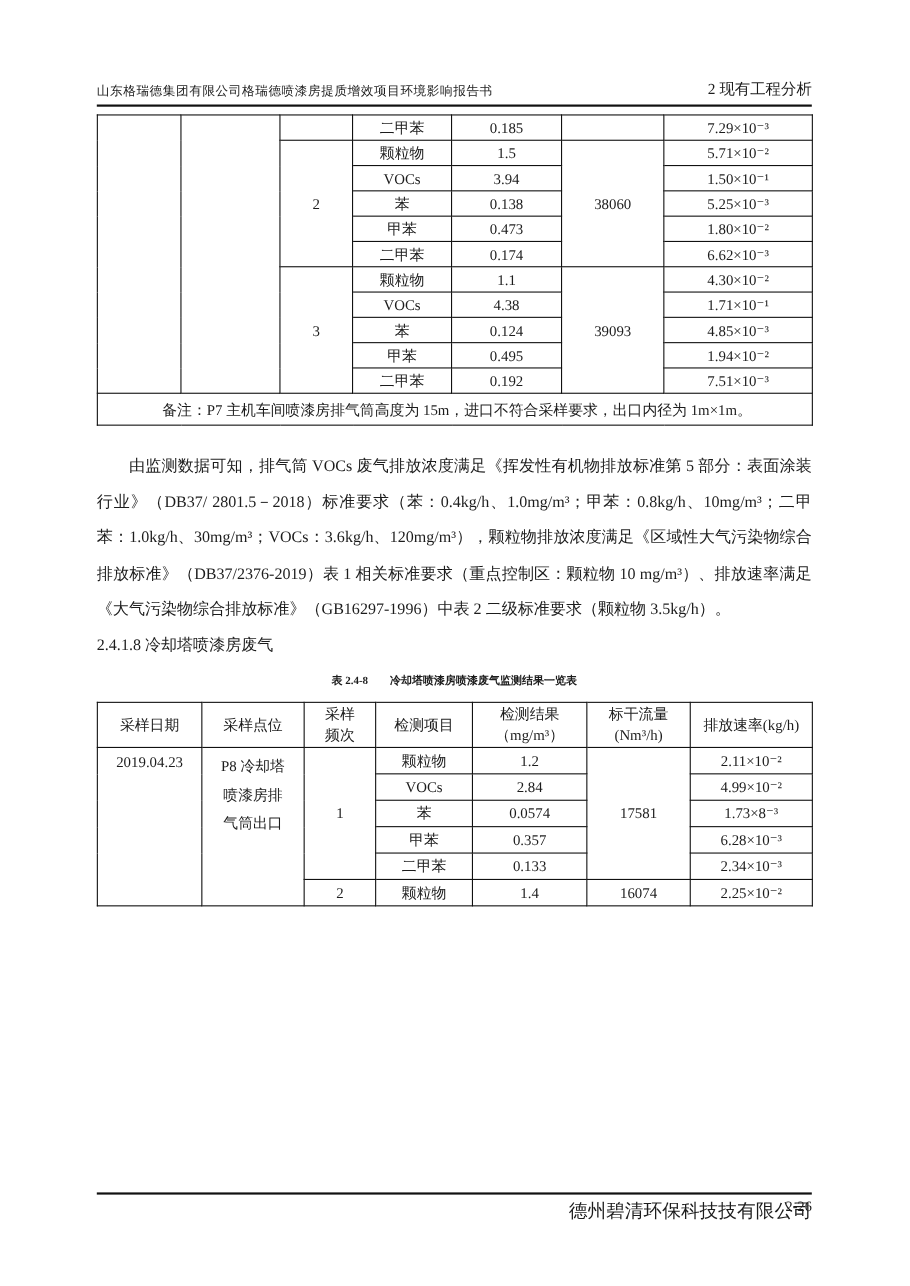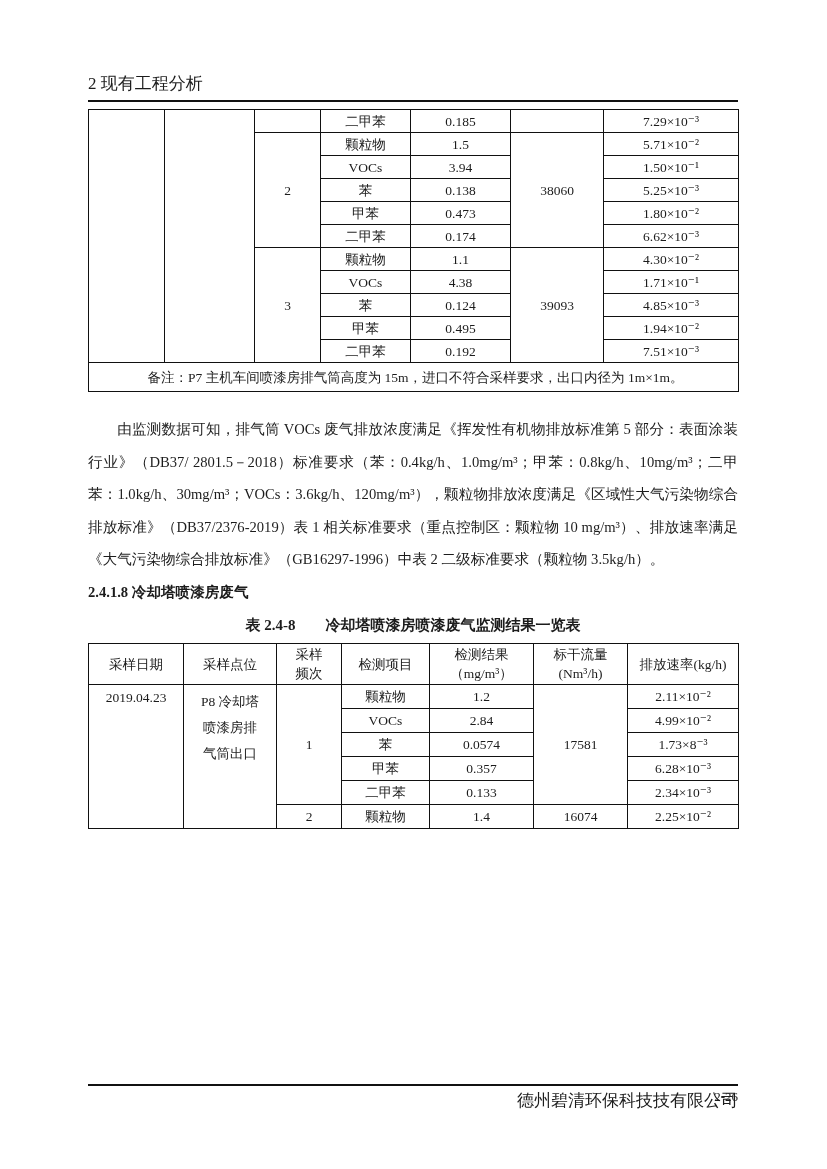--- a/index.html
+++ b/index.html
@@ -15,21 +15,21 @@
   .page-header {
     margin:0 89px 0 88px;
     padding-top:72px;
     padding-bottom:5px;
     border-bottom:2px solid #111;
     display:flex;
     justify-content:space-between;
     align-items:flex-end;
   }
   .hdr-left { font-size:11.5px; letter-spacing:0.5px; }
-  .hdr-right { font-size:17px; }
+  .hdr-right { font-size:14px; }
 
   table.dtable {
     border-collapse:collapse;
     table-layout:fixed;
     width:650px;
     margin-left:88px;
   }
   table.dtable td, table.dtable th {
     border:1px solid #111;
     font-size:13.5px;
@@ -53,25 +53,24 @@
   .body-text { margin:21px 89px 0 88px; }
   .body-text p {
     margin:0;
     font-size:14.6px;
     line-height:32.5px;
     text-align:justify;
     text-indent:2em;
   }
   .body-text .sect-heading {
     text-indent:0;
-    font-weight:bold;
   }
   .tbl-caption {
     margin:2px 89px 0 88px;
-    font-size:15px;
+    font-size:10px;
     font-weight:bold;
     text-align:center;
     line-height:30px;
   }
   table.bottom-table { margin-top:3px; }
   table.bottom-table th { height:38px; line-height:19px; }
   table.bottom-table td { height:24px; }
   table.bottom-table td.loc-cell { line-height:26px; }
 
   .page-footer {
@@ -92,20 +91,21 @@
     position:absolute;
     right:0;
     top:3px;
     font-size:17px;
   }
 </style>
 </head>
 <body>
 
 <div class="page-header">
+  <span class="hdr-left">山东格瑞德集团有限公司格瑞德喷漆房提质增效项目环境影响报告书</span>
   <span class="hdr-right">2 现有工程分析</span>
 </div>
 
 <table class="dtable top-table">
   <colgroup>
     <col style="width:76px">
       <col style="width:90px">
       <col style="width:66px">
     <col style="width:90px">
       <col style="width:100px">

